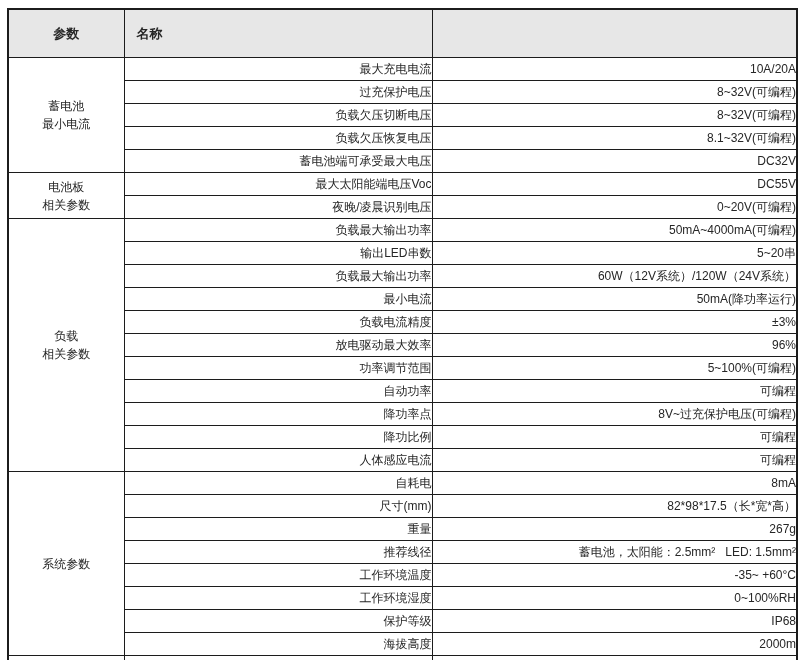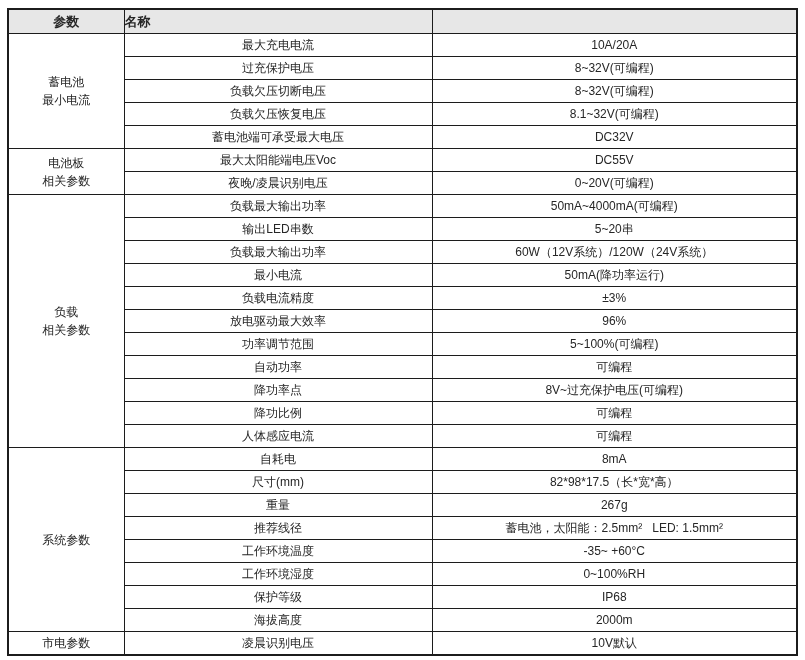--- a/index.html
+++ b/index.html
@@ -28,38 +28,38 @@
     border: 1px solid #1c1c1c;
     font-size: 12px;
     color: #262626;
     overflow: hidden;
   }
   table.spec thead th {
     background: #e7e7e7;
     height: 23px;
     font-size: 13px;
     font-weight: bold;
-    padding: 0;
+    padding: 12px;
   }
   th.h-param { text-align: center; }
   th.h-name  { text-align: left; padding-left: 12px; }
   table.spec tbody td {
     height: 22px;
     padding: 0;
     background: #ffffff;
   }
   td.cat {
     text-align: center;
     vertical-align: middle;
     white-space: pre-line;
     line-height: 1.5;
     font-size: 12px;
   }
   td.name, td.value {
-    text-align: center;
+    text-align: right;
     padding-left: 12px;
     white-space: pre;
     vertical-align: middle;
   }
 </style>
 </head>
 <body>
 
 <div class="table-wrap">
   <table class="spec">

